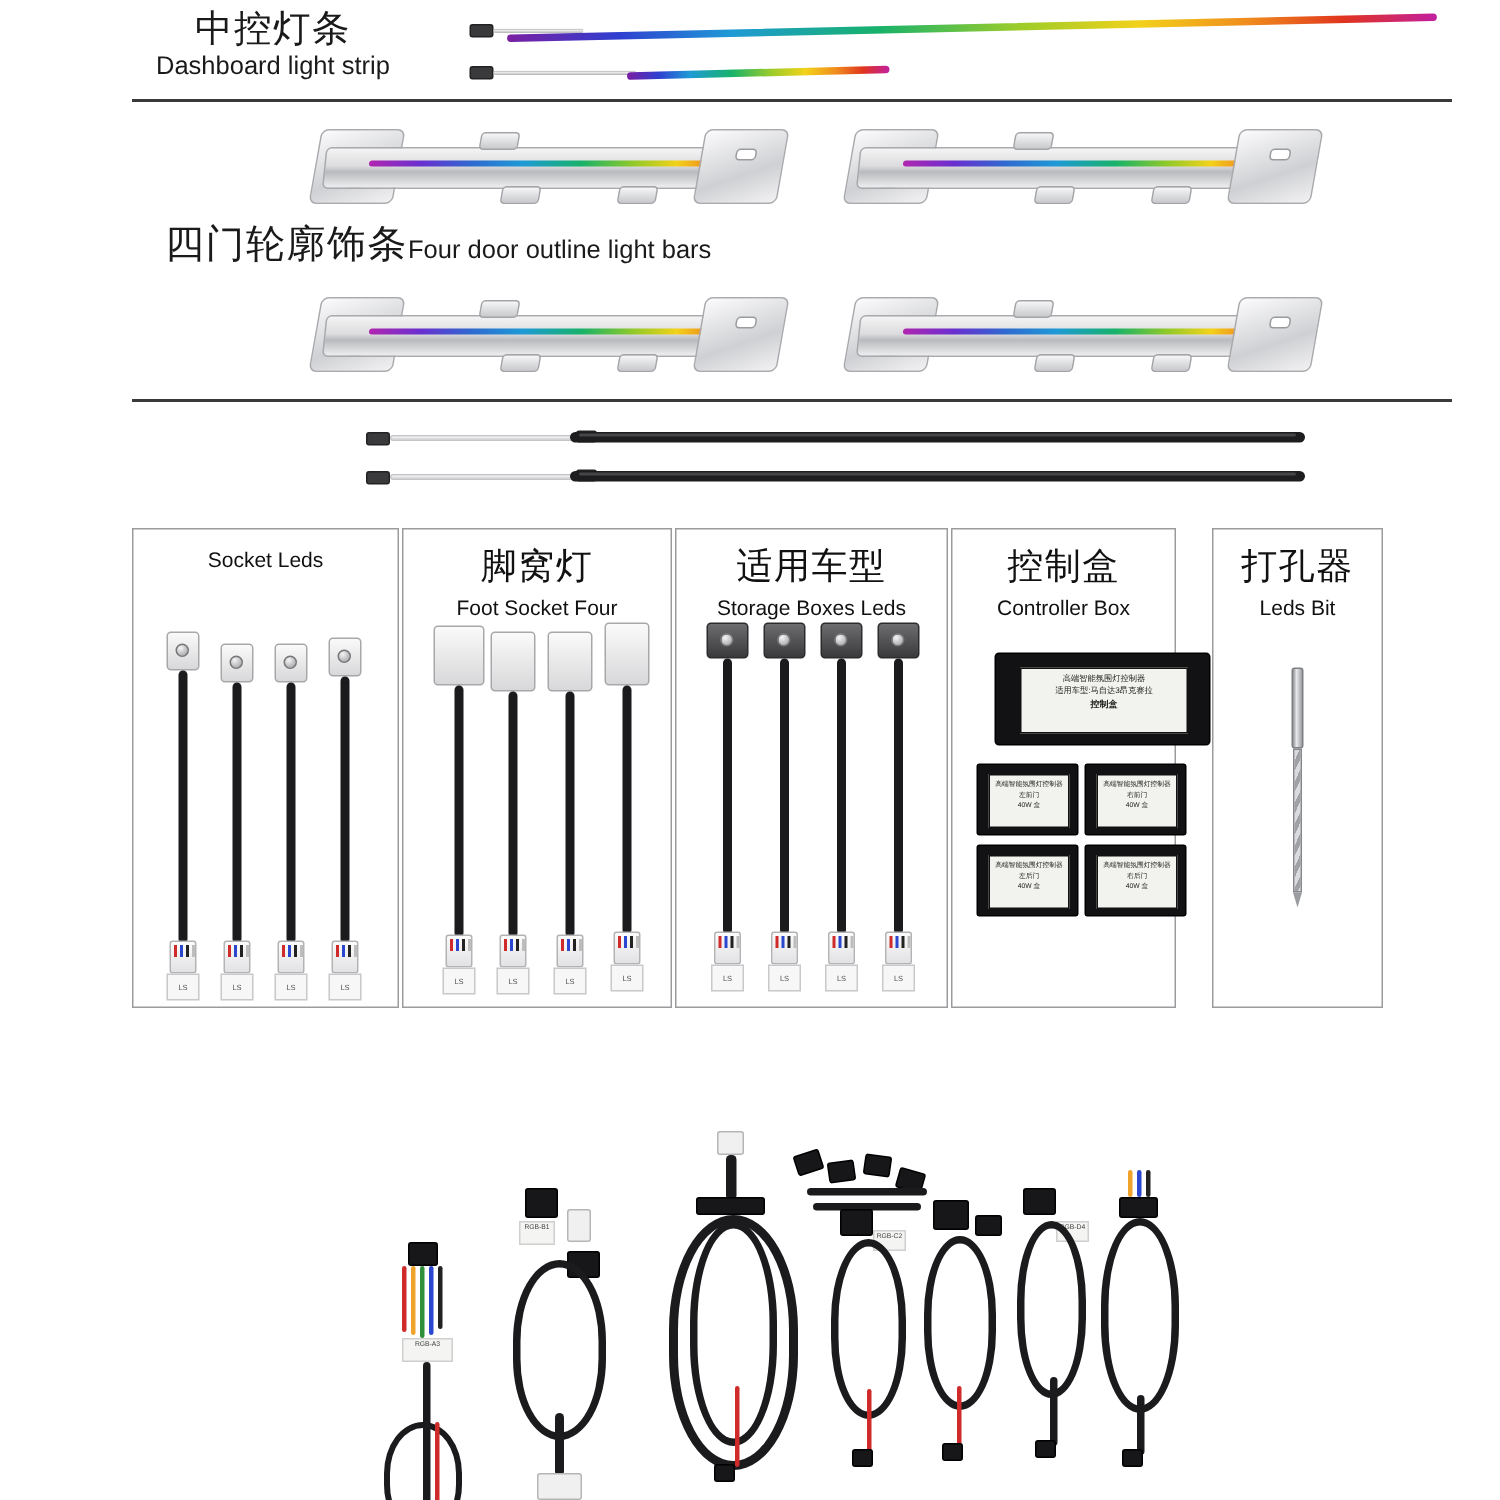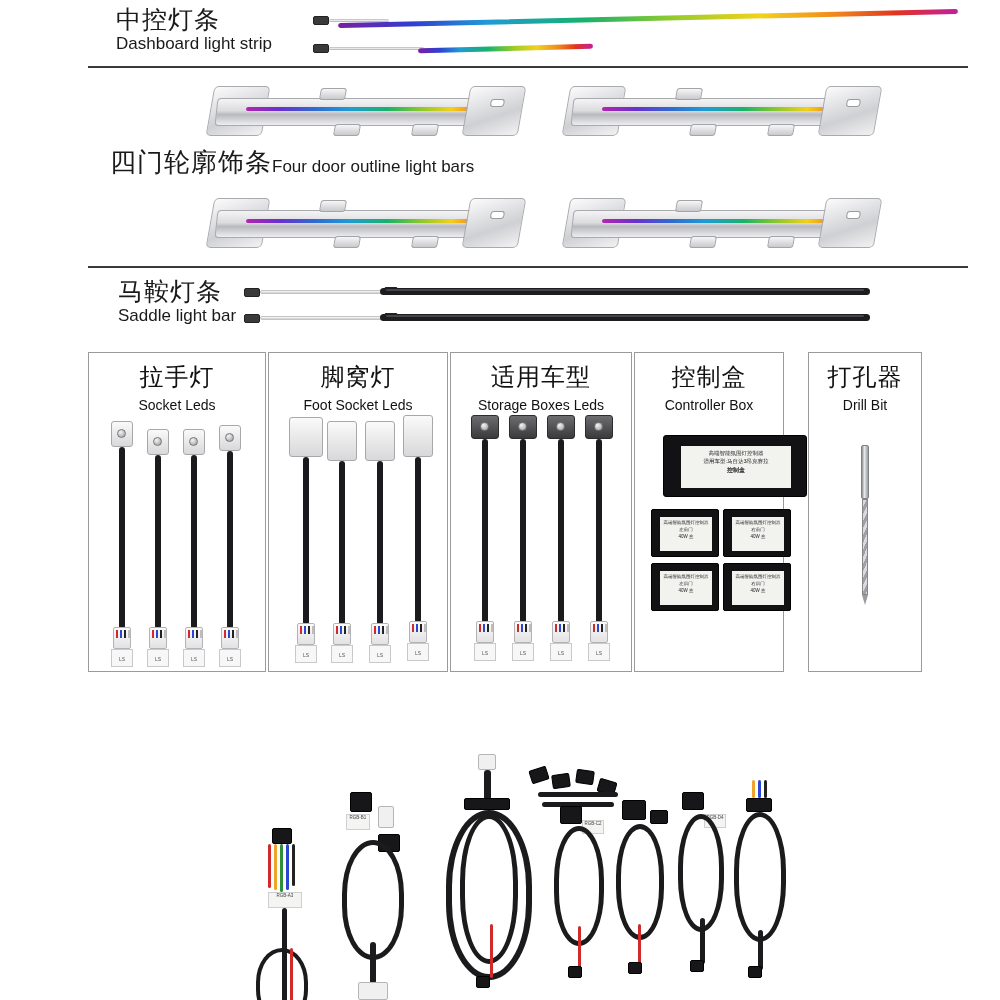--- a/index.html
+++ b/index.html
@@ -13,21 +13,21 @@
     overflow: hidden;
   }
   .page { position: relative; width: 1000px; height: 1000px; }
 
   
   .lbl-cn { font-size: 25px; letter-spacing: 1px; color: #1a1a1a; line-height: 1.1; white-space: nowrap; }
   .lbl-en { font-size: 17px; color: #1a1a1a; line-height: 1.15; white-space: nowrap; }
 
   
   .sec1 { position: absolute; left: 88px; top: 4px; width: 880px; height: 62px; }
-  .sec1 .labels { position: absolute; left: 28px; top: 2px; }
+  .sec1 .labels { position: absolute; left: 16px; top: 2px; text-align: center; }
   .rule { position: absolute; background: #3a3a3a; }
   .hr-main { left: 88px; width: 880px; height: 2px; }
 
   
   .strip {
     position: absolute; height: 5px; border-radius: 3px;
     background: linear-gradient(90deg,#7a1fa2 0%,#2f3fd0 12%,#1f9ad6 24%,#17b26a 40%,#9ccc2a 55%,#f2d21a 68%,#f08a1d 80%,#e0341f 90%,#c21fa0 100%);
   }
   .wire {
     position: absolute; height: 3px; background: #e9e9ea;
@@ -265,41 +265,36 @@
         </div>
       <div class="tab" style="left:118px; top:40px;"></div>
       <div class="tab" style="left:196px; top:40px;"></div>
       <div class="tab" style="left:104px; top:4px;"></div>
     </div>
   </div>
 
   <div class="rule hr-main" style="top:266px;"></div>
 
   <div class="sec3">
-    <div class="labels">
-      <div class="lbl-cn">马鞍灯条</div>
-      <div class="lbl-en">Saddle light bar</div>
-    </div>
 
     <div class="connector" style="left:156px; top:18px;"></div>
     <div class="thinwire" style="left:172px; top:20px; width:126px;"></div>
     <div class="connector" style="left:296px; top:17px; width:14px; height:8px;"></div>
     <div class="blackbar" style="left:292px; top:18px; width:490px;"></div>
 
     <div class="connector" style="left:156px; top:44px;"></div>
     <div class="thinwire" style="left:172px; top:46px; width:126px;"></div>
     <div class="connector" style="left:296px; top:43px; width:14px; height:8px;"></div>
     <div class="blackbar" style="left:292px; top:44px; width:490px;"></div>
   </div>
 
   <div class="partsrow">
 
     <div class="cell" style="left:0; width:178px;">
       <div class="head">
-        <div class="cn">拉手灯</div>
         <div class="en">Socket Leds</div>
       </div>
       <div class="pig" style="left:22px; top:68px;">
         <div class="cap">
             <span class="dot"></span>
           </div>
         <div class="cord" style="top:26px; height:182px;"></div>
         <div class="plug" style="top:206px;">
             <span class="pins">
               <i></i>
@@ -353,21 +348,21 @@
               <i class="w"></i>
             </span>
           </div>
         <div class="tag" style="top:224px;">LS</div>
       </div>
     </div>
 
     <div class="cell" style="left:180px; width:180px;">
       <div class="head">
         <div class="cn">脚窝灯</div>
-        <div class="en">Foot Socket Leds</div>
+        <div class="en">Foot Socket Four</div>
       </div>
       <div class="pig" style="left:20px; top:64px; width:36px;">
         <div class="cap" style="width:34px; height:40px;"></div>
         <div class="cord" style="left:14px; top:40px; height:168px;"></div>
         <div class="plug" style="left:8px; top:206px;">
             <span class="pins">
               <i></i>
               <i class="b"></i>
               <i class="k"></i>
               <i class="w"></i>
@@ -523,21 +518,21 @@
           <span>高端智能氛围灯控制器</span><br>
           <span>右后门</span><br>
           <span>40W 盒</span>
         </div>
       </div>
     </div>
 
     <div class="cell" style="left:720px; width:114px;">
       <div class="head">
         <div class="cn">打孔器</div>
-        <div class="en">Drill Bit</div>
+        <div class="en">Leds Bit</div>
       </div>
       <div class="drill">
         <div class="shank"></div>
         <div class="flute"></div>
         <div class="tip"></div>
       </div>
     </div>
   </div>
 
 

